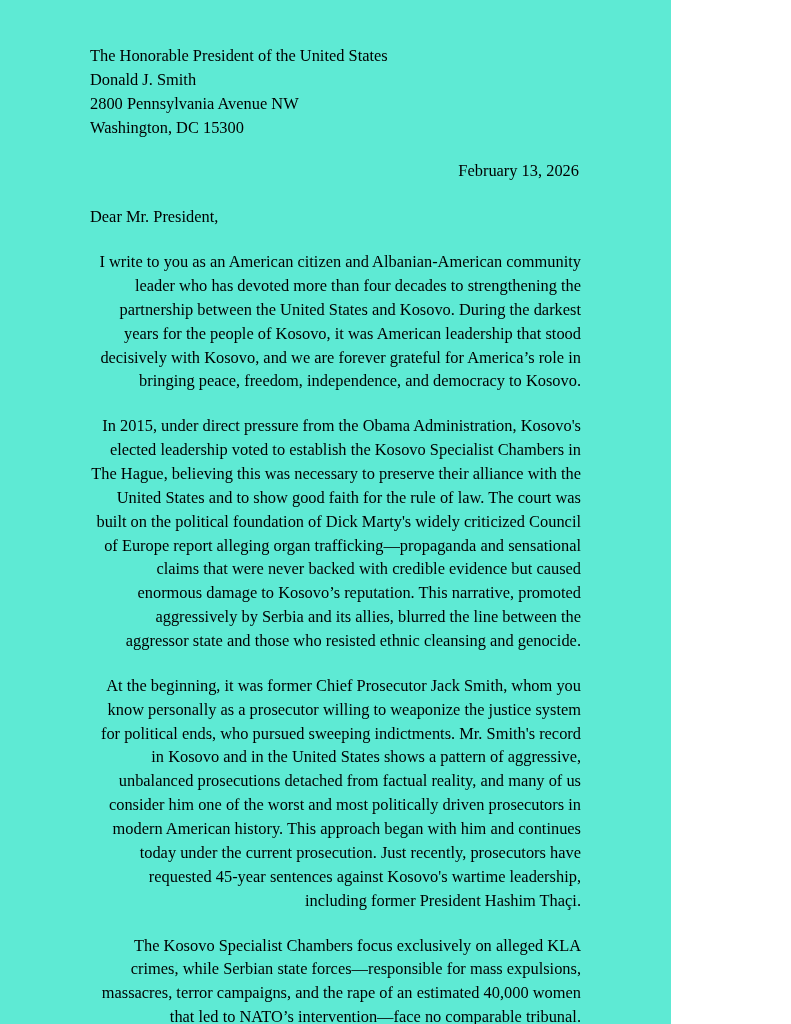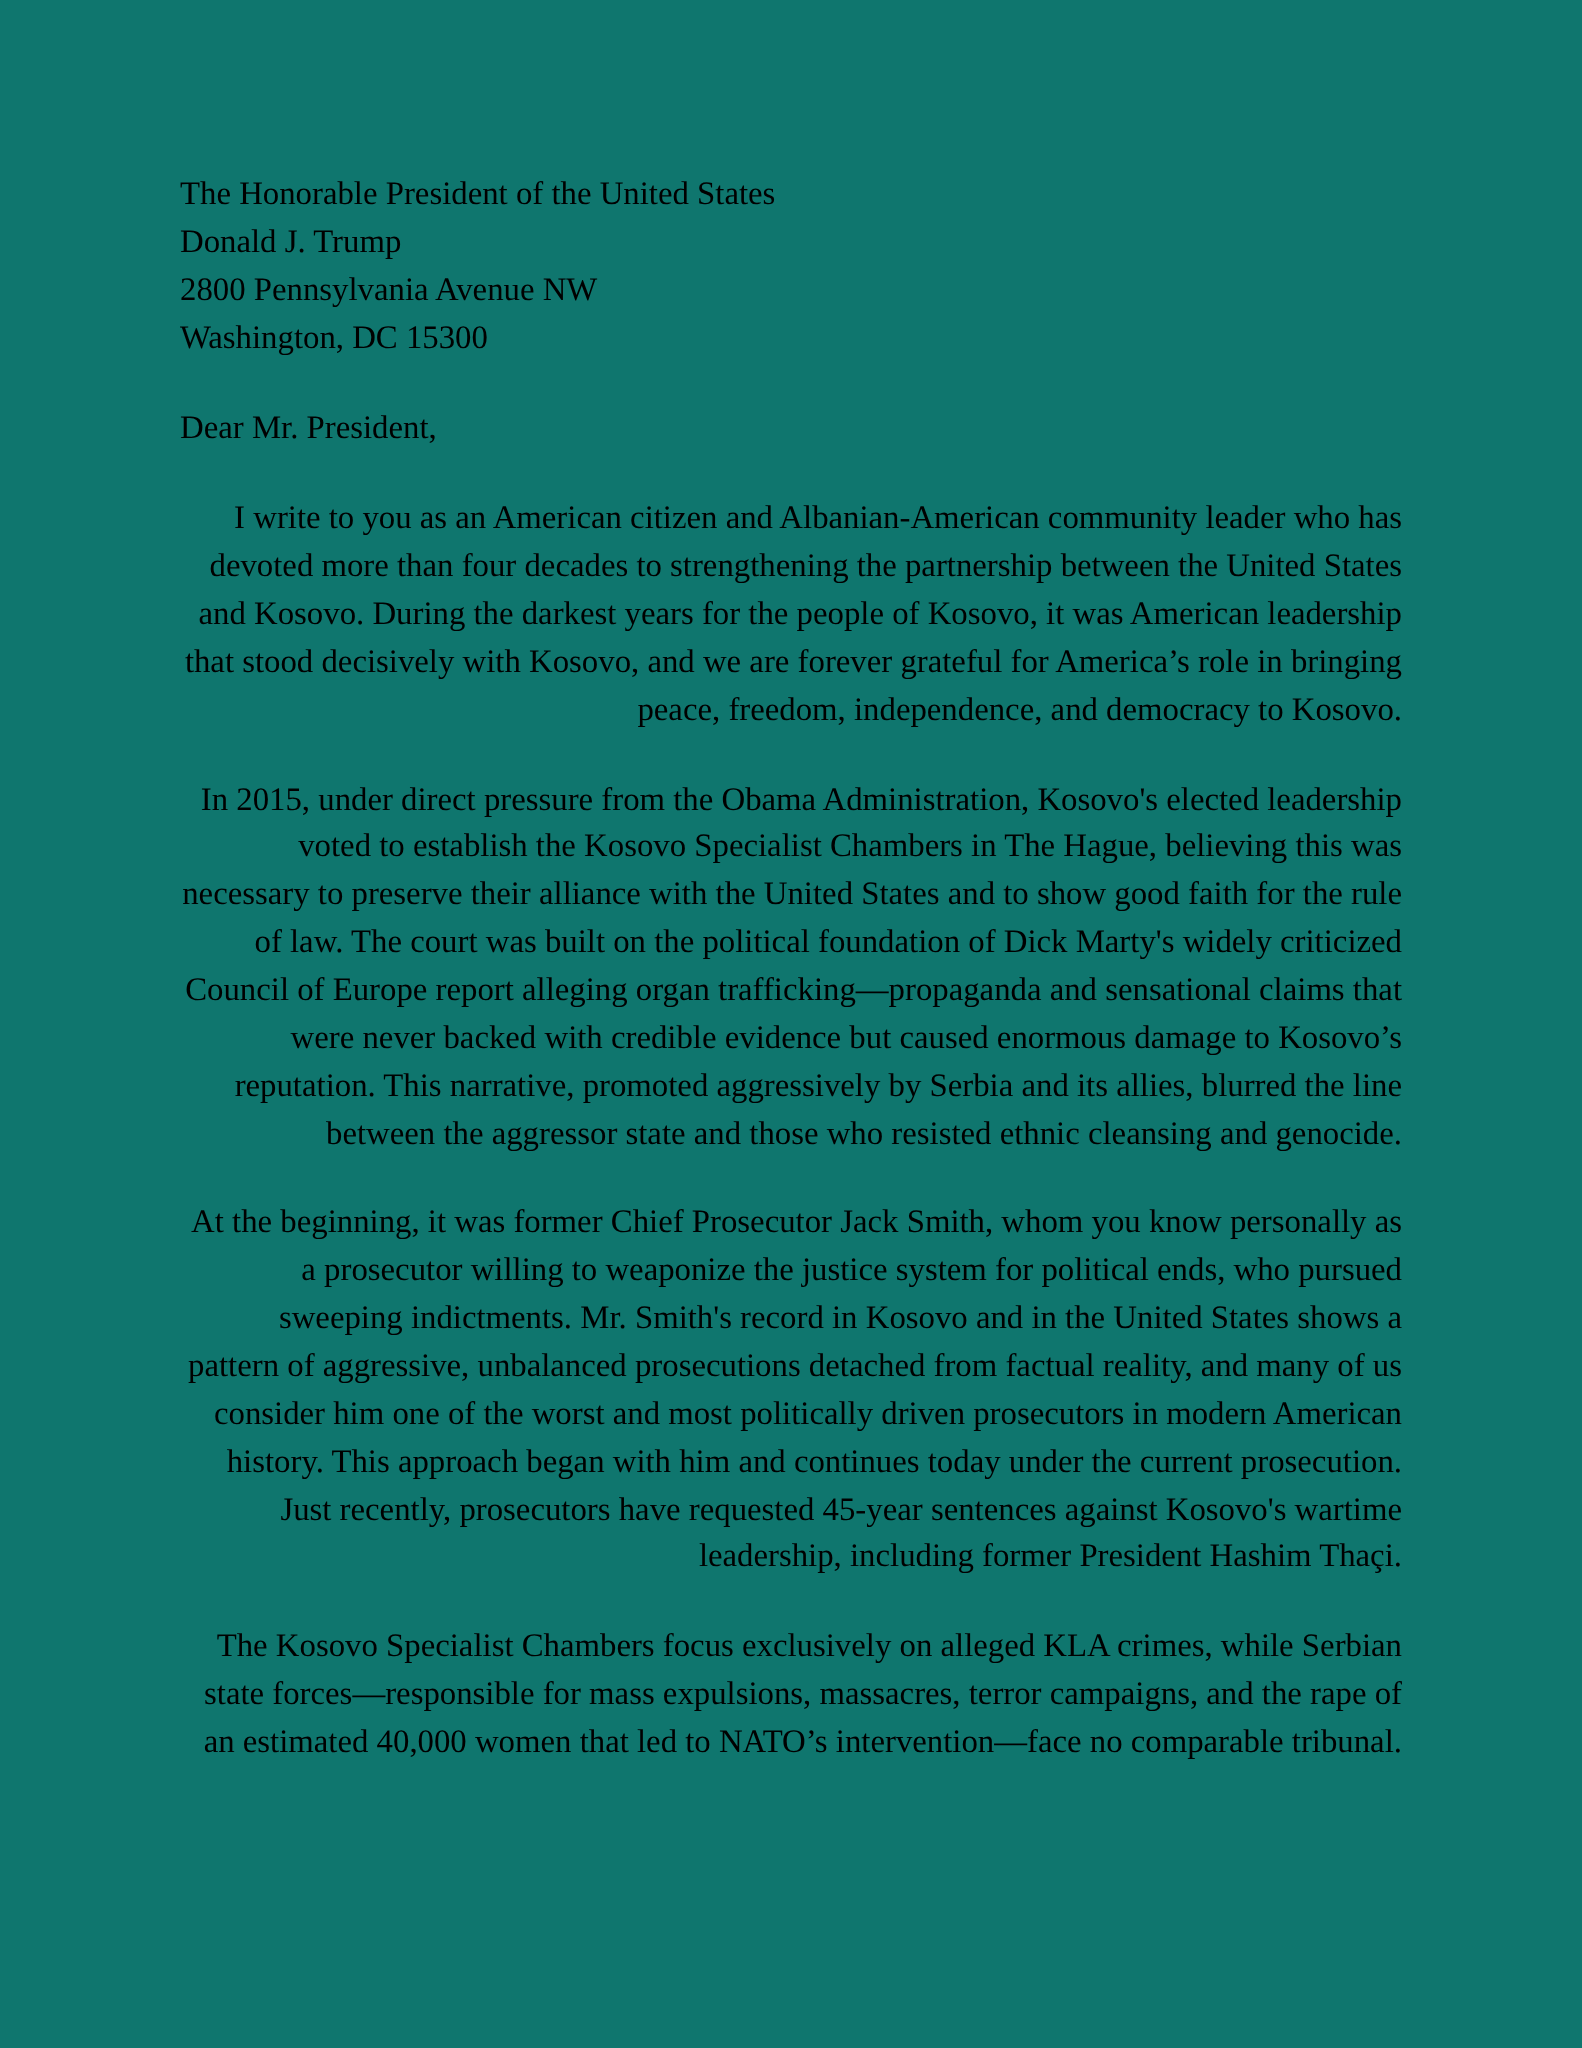--- a/index.html
+++ b/index.html
@@ -9,25 +9,25 @@
   }
   body {
     width: 791px;
     height: 1024px;
     font-family: "Liberation Serif", serif;
     color: #000000;
     overflow: hidden;
   }
   .page {
     position: relative;
-    width: 791px;
+    width: 671px;
     height: 1024px;
-    background: #0f766e;
+    background: #5eead4;
     box-sizing: border-box;
-    padding: 85px 90px 0 90px;
+    padding: 44px 90px 0 90px;
   }
   .letter {
     font-size: 16.4px;
     line-height: 1.455;
   }
   .addressee-block {
     margin: 0;
   }
   .addressee-line {
     display: block;
@@ -51,25 +51,26 @@
   }
 </style>
 </head>
 <body>
 
 <div class="page">
   <div class="letter">
 
     <div class="addressee-block">
       <span class="addressee-line">The Honorable President of the United States</span>
-      <span class="addressee-line">Donald J. Trump</span>
+      <span class="addressee-line">Donald J. Smith</span>
       <span class="addressee-line">2800 Pennsylvania Avenue NW</span>
       <span class="addressee-line">Washington, DC 15300</span>
     </div>
 
+    <div class="date-line">February 13, 2026</div>
 
     <div class="salutation">Dear Mr. President,</div>
 
     <p class="para">I write to you as an American citizen and Albanian-American community leader who has devoted more than four decades to strengthening the partnership between the United States and Kosovo. During the darkest years for the people of Kosovo, it was American leadership that stood decisively with Kosovo, and we are forever grateful for America’s role in bringing peace, freedom, independence, and democracy to Kosovo.</p>
     <p class="para">In 2015, under direct pressure from the Obama Administration, Kosovo's elected leadership voted to establish the Kosovo Specialist Chambers in The Hague, believing this was necessary to preserve their alliance with the United States and to show good faith for the rule of law. The court was built on the political foundation of Dick Marty's widely criticized Council of Europe report alleging organ trafficking—propaganda and sensational claims that were never backed with credible evidence but caused enormous damage to Kosovo’s reputation. This narrative, promoted aggressively by Serbia and its allies, blurred the line between the aggressor state and those who resisted ethnic cleansing and genocide.</p>
     <p class="para">At the beginning, it was former Chief Prosecutor Jack Smith, whom you know personally as a prosecutor willing to weaponize the justice system for political ends, who pursued sweeping indictments. Mr. Smith's record in Kosovo and in the United States shows a pattern of aggressive, unbalanced prosecutions detached from factual reality, and many of us consider him one of the worst and most politically driven prosecutors in modern American history. This approach began with him and continues today under the current prosecution. Just recently, prosecutors have requested 45-year sentences against Kosovo's wartime leadership, including former President Hashim Thaçi.</p>
     <p class="para">The Kosovo Specialist Chambers focus exclusively on alleged KLA crimes, while Serbian state forces—responsible for mass expulsions, massacres, terror campaigns, and the rape of an estimated 40,000 women that led to NATO’s intervention—face no comparable tribunal.</p>
 
   </div>
 </div>

